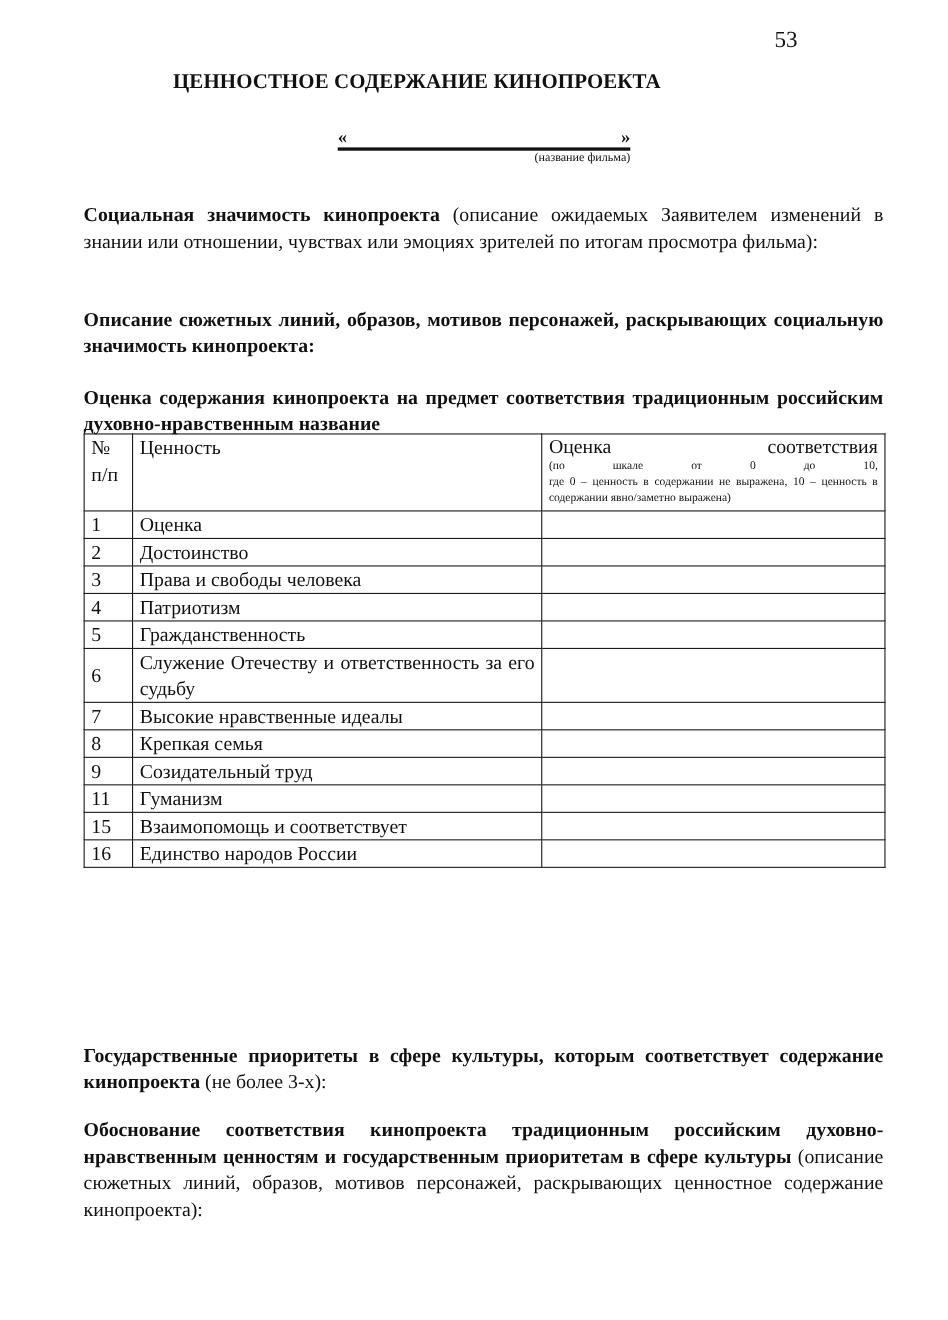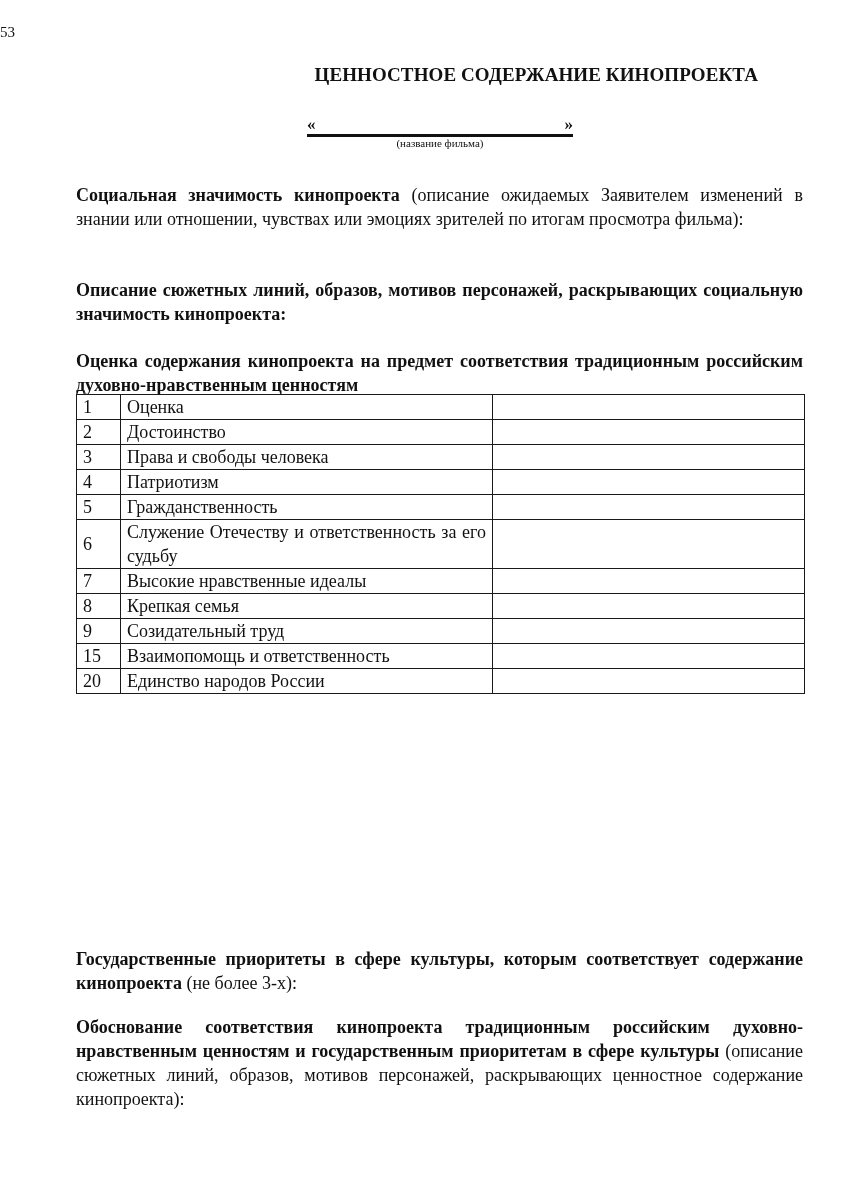--- a/index.html
+++ b/index.html
@@ -1,26 +1,26 @@
 <!DOCTYPE html>
 <html><head>
 <meta charset="utf-8">
 <style>
   html, body { margin: 0; padding: 0; background: #ffffff; }
   body {
     width: 862px; height: 1200px; position: relative; overflow: hidden;
     font-family: "Liberation Serif", "DejaVu Serif", serif; color: #111111;
   }
   .abs { position: absolute; }
-  .page-number { top: 24px; left: 0; width: 725px; text-align: left; font-size: 15px; }
-  .doc-title { top: 64px; left: 0; width: 758px; text-align: right; font-size: 19px; font-weight: bold; letter-spacing: 0.1px; }
+  .page-number { top: 24px; left: 0; width: 725px; text-align: right; font-size: 21px; }
+  .doc-title { top: 64px; left: 0; width: 758px; text-align: center; font-size: 19px; font-weight: bold; letter-spacing: 0.1px; }
   .film-field { top: 115px; left: 307px; width: 266px; height: 19px; border-bottom: 3px solid #111; }
   .film-field .q-open { position: absolute; left: 0; top: 0; font-size: 17px; font-weight: bold; }
   .film-field .q-close { position: absolute; right: 0; top: 0; font-size: 17px; font-weight: bold; }
-  .film-caption { top: 137px; left: 307px; width: 266px; text-align: center; font-size: 11px; }
+  .film-caption { top: 137px; left: 307px; width: 266px; text-align: right; font-size: 11px; }
   .para {
     left: 76px; width: 727px; font-size: 18px; line-height: 24px; text-align: justify;
   }
   .para b { font-weight: bold; }
   #p-social { top: 183px; }
   #p-plot { top: 278px; }
   #p-rating { top: 349px; }
   #p-priorities { top: 947px; }
   #p-justification { top: 1015px; }
 
@@ -64,30 +64,41 @@
 
 <div class="abs para" id="p-social">
   <b>Социальная значимость кинопроекта</b><span> (описание ожидаемых Заявителем изменений в знании или отношении, чувствах или эмоциях зрителей по итогам просмотра фильма):</span>
 </div>
 
 <div class="abs para" id="p-plot">
   <b>Описание сюжетных линий, образов, мотивов персонажей, раскрывающих социальную значимость кинопроекта:</b>
 </div>
 
 <div class="abs para" id="p-rating">
-  <b>Оценка содержания кинопроекта на предмет соответствия традиционным российским духовно-нравственным ценностям</b>
+  <b>Оценка содержания кинопроекта на предмет соответствия традиционным российским духовно-нравственным название</b>
 </div>
 
 <table class="values">
   <colgroup>
       <col class="c-num">
       <col class="c-val">
       <col class="c-score">
     </colgroup>
   <tbody>
+      <tr class="hdr">
+    <th class="h-num">№ п/п</th>
+    <th class="h-val">Ценность</th>
+    <th class="h-score">
+      <span class="h-score-main">Оценка соответствия</span>
+      <span class="h-score-note">
+        <span class="first">(по шкале от 0 до 10,</span>
+        <span>где 0 – ценность в содержании не выражена, 10 – ценность в содержании явно/заметно выражена)</span>
+      </span>
+    </th>
+  </tr>
   <tr class="r1">
         <td class="n">1</td>
         <td class="v">Оценка</td>
         <td class="score"></td>
       </tr>
   <tr class="r1">
         <td class="n">2</td>
         <td class="v">Достоинство</td>
         <td class="score"></td>
       </tr>
@@ -120,26 +131,31 @@
         <td class="n">8</td>
         <td class="v">Крепкая семья</td>
         <td class="score"></td>
       </tr>
   <tr class="r1">
         <td class="n">9</td>
         <td class="v">Созидательный труд</td>
         <td class="score"></td>
       </tr>
   <tr class="r1">
-        <td class="n">15</td>
-        <td class="v">Взаимопомощь и ответственность</td>
+        <td class="n">11</td>
+        <td class="v">Гуманизм</td>
         <td class="score"></td>
       </tr>
   <tr class="r1">
-        <td class="n">20</td>
+        <td class="n">15</td>
+        <td class="v">Взаимопомощь и соответствует</td>
+        <td class="score"></td>
+      </tr>
+  <tr class="r1">
+        <td class="n">16</td>
         <td class="v">Единство народов России</td>
         <td class="score"></td>
       </tr>
 </tbody>
   </table>
 
 <div class="abs para" id="p-priorities">
   <b>Государственные приоритеты в сфере культуры, которым соответствует содержание кинопроекта</b><span> (не более 3-х):</span>
 </div>
 

